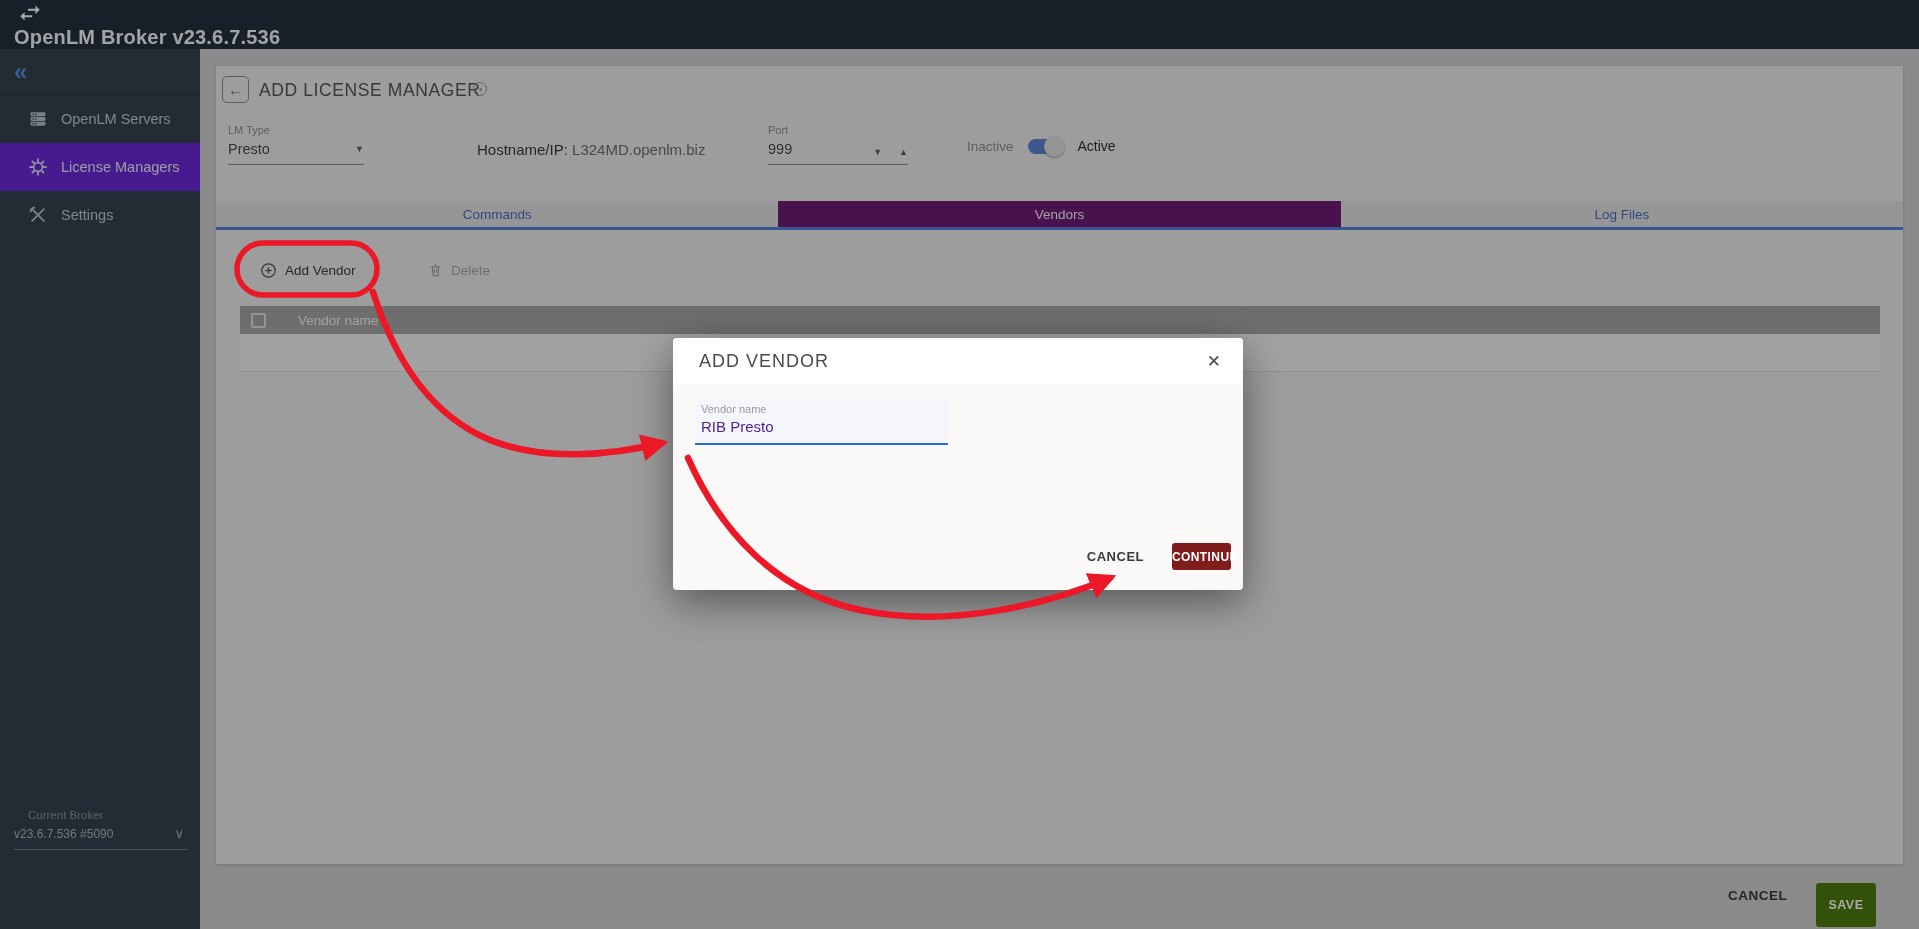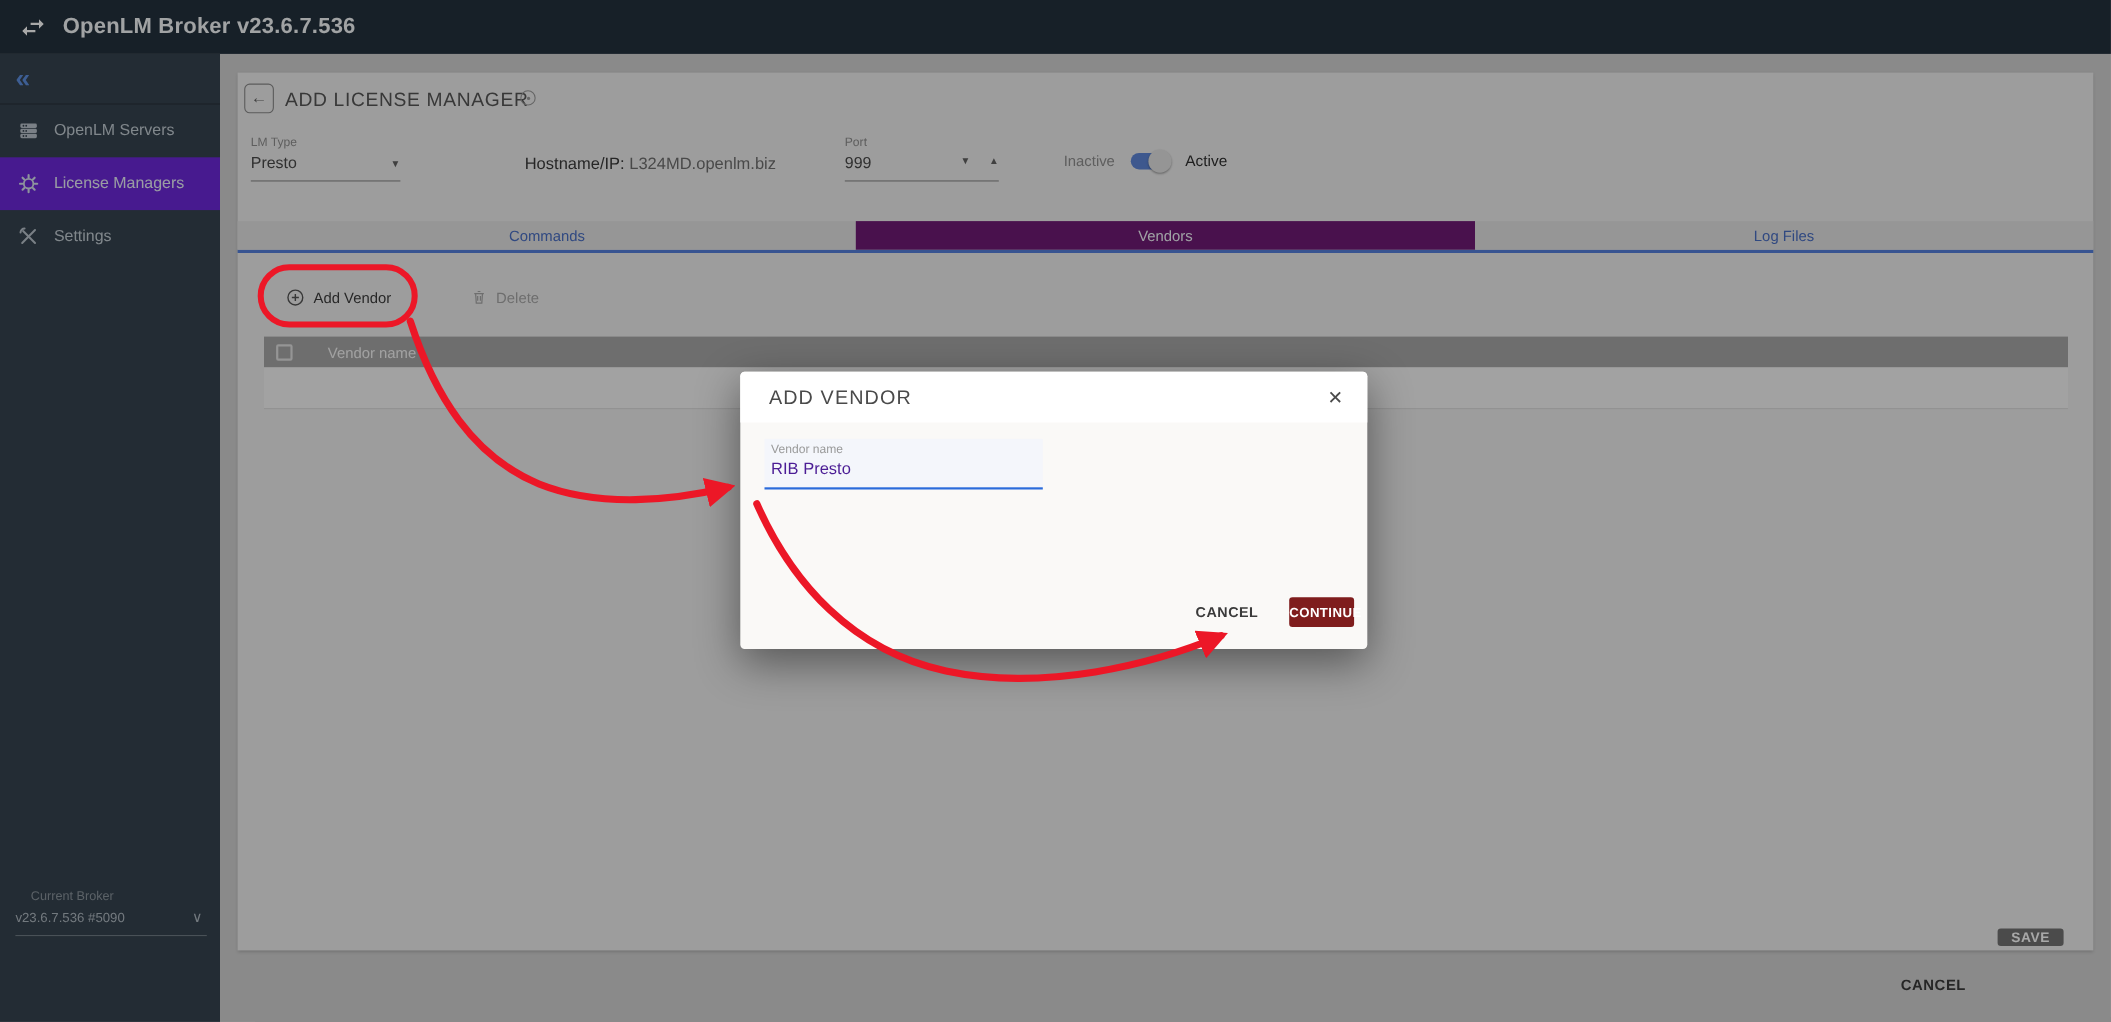--- a/index.html
+++ b/index.html
@@ -1,28 +1,28 @@
 <!DOCTYPE html>
 <html><head>
 <meta charset="utf-8">
 <style>
   * { box-sizing: border-box; margin: 0; padding: 0; }
   html,body { width:1919px; height:929px; overflow:hidden; }
   body { font-family:"Liberation Sans","DejaVu Sans",sans-serif; background:#d2d2d2; position:relative; }
 
   
-  .topbar { position:absolute; left:0; top:0; width:1919px; height:49px; background:#24313d; display:flex; align-items:center; z-index:5; }
+  .topbar { position:absolute; left:0; top:0; width:1919px; height:49px; background:#24313d; display:flex; align-items:flex-start; z-index:5;flex-direction:column; }
   .logo { width:26px; height:26px; margin-left:17px; }
   .topbar-title { color:#f4f7f9; font-size:20px; font-weight:700; margin-left:14px; letter-spacing:.2px; }
 
   
   .sidebar { position:absolute; left:0; top:49px; width:200px; height:880px; background:#36434f; z-index:4; }
   .collapse-row { height:46px; display:flex; align-items:center; padding-left:14px; border-bottom:1px solid rgba(0,0,0,.28); }
   .collapse-glyph { color:#5d8fe0; font-size:24px; font-weight:700; line-height:1; }
-  .nav-item { height:48px; display:flex; align-items:center; padding-left:16px; color:#c3cdd4; cursor:pointer; }
+  .nav-item { height:48px; display:flex; align-items:center; padding-left:28px; color:#c3cdd4; cursor:pointer; }
   .nav-item.active { background:#6d28d9; color:#e9eff8; }
   .nav-icon { width:20px; height:20px; flex:0 0 20px; color:#b9c3cb; }
   .nav-item.active .nav-icon { color:#d7e1ee; }
   .nav-label { margin-left:13px; font-size:14.5px; }
   .broker { position:absolute; left:0; top:760px; width:200px; }
   .broker-label { color:#8b959d; font-size:11.5px; margin-left:28px; }
   .broker-value-row { display:flex; align-items:center; margin:5px 12px 0 14px; padding-bottom:8px; border-bottom:1px solid #707b84; }
   .broker-value { color:#aeb8c0; font-size:12px; flex:1; }
   .broker-chevron { color:#aeb8c0; font-size:13px; margin-right:4px; }
 
@@ -38,21 +38,21 @@
 
   .lm-type { position:absolute; left:228px; top:124px; width:136px; }
   .lm-type .val-row { display:flex; align-items:center; margin-top:5px; padding-bottom:7px; border-bottom:1px solid #8a8a8a; }
   .dd-arrow { font-size:9px; color:#616161; margin-left:auto; }
 
   .hostname { position:absolute; left:477px; top:141px; font-size:15px; }
   .hostname .h-label { color:#3a3a3a; font-weight:500; }
   .hostname .h-value { color:#6f6f6f; }
 
   .port { position:absolute; left:768px; top:124px; width:140px; }
-  .port .val-row { display:flex; align-items:flex-start; margin-top:5px; padding-bottom:7px; border-bottom:1px solid #8a8a8a; }
+  .port .val-row { display:flex; align-items:flex-end; margin-top:5px; padding-bottom:7px; border-bottom:1px solid #8a8a8a; }
   .spin { font-size:9px; color:#616161; cursor:pointer; }
 
   .toggle-row { position:absolute; left:967px; top:138px; display:flex; align-items:center; }
   .toggle-off-label { font-size:13.5px; color:#8f8f8f; }
   .switch { position:relative; width:34px; height:15px; margin:0 16px 0 14px; cursor:pointer; }
   .switch .track { position:absolute; left:0; top:0; width:34px; height:15px; border-radius:8px; background:#5e86d8; }
   .switch .thumb { position:absolute; left:16px; top:-3px; width:21px; height:21px; border-radius:50%; background:#e3e3e3; box-shadow:0 1px 2px rgba(0,0,0,.35); }
   .toggle-on-label { font-size:14px; color:#2f2f2f; }
 
   
@@ -67,21 +67,21 @@
   .delete-btn { left:428px; top:262px; color:#a8a8a8; cursor:default; }
 
   
   .thead { position:absolute; left:240px; top:306px; width:1640px; height:28px; background:#a8a8a8; display:flex; align-items:center; }
   .th-checkbox { width:15px; height:15px; border:2px solid #e2e2e2; border-radius:2px; margin-left:11px; background:transparent; cursor:pointer; }
   .th-label { margin-left:32px; font-size:13.5px; color:#f5f5f5; }
   .empty-row { position:absolute; left:240px; top:334px; width:1640px; height:38px; background:#f6f6f6; border-bottom:1px solid #dcdcdc; }
 
   
   .footer-cancel { position:absolute; left:1728px; top:888px; font-size:13.5px; font-weight:600; color:#3a3a3a; letter-spacing:.5px; cursor:pointer; }
-  .footer-save { position:absolute; left:1816px; top:844px; width:60px; height:16px; background:#737373; border:none; border-radius:3px; color:#fff; font-size:12.5px; font-weight:700; letter-spacing:.5px; cursor:pointer; font-family:inherit; }
+  .footer-save { position:absolute; left:1816px; top:883px; width:60px; height:44px; background:#4d7c0f; border:none; border-radius:3px; color:#fff; font-size:12.5px; font-weight:700; letter-spacing:.5px; cursor:pointer; font-family:inherit; }
 
   
   .backdrop { position:absolute; inset:0; background:rgba(0,0,0,.34); z-index:40; }
   .modal { position:absolute; left:673px; top:338px; width:570px; height:252px; background:#faf9f7; border-radius:4px; box-shadow:0 12px 40px rgba(0,0,0,.45); z-index:50; }
   .modal-header { height:46px; background:#fff; border-radius:4px 4px 0 0; display:flex; align-items:center; }
   .modal-title { margin-left:26px; font-size:18px; color:#4a4a4a; letter-spacing:1px; }
   .modal-close { margin-left:auto; margin-right:22px; font-size:17px; color:#4b4b4b; cursor:pointer; line-height:1; }
   .vendor-field { position:absolute; left:22px; top:61px; width:253px; height:46px; background:#f4f6fb; border-bottom:2px solid #2a6bdb; }
   .vendor-field .v-label { position:absolute; left:6px; top:4px; font-size:11px; color:#9a9a9a; }
   .vendor-field input { position:absolute; left:6px; top:19px; width:240px; border:none; outline:none; background:transparent; font-size:15px; color:#4c1d95; font-family:inherit; }

